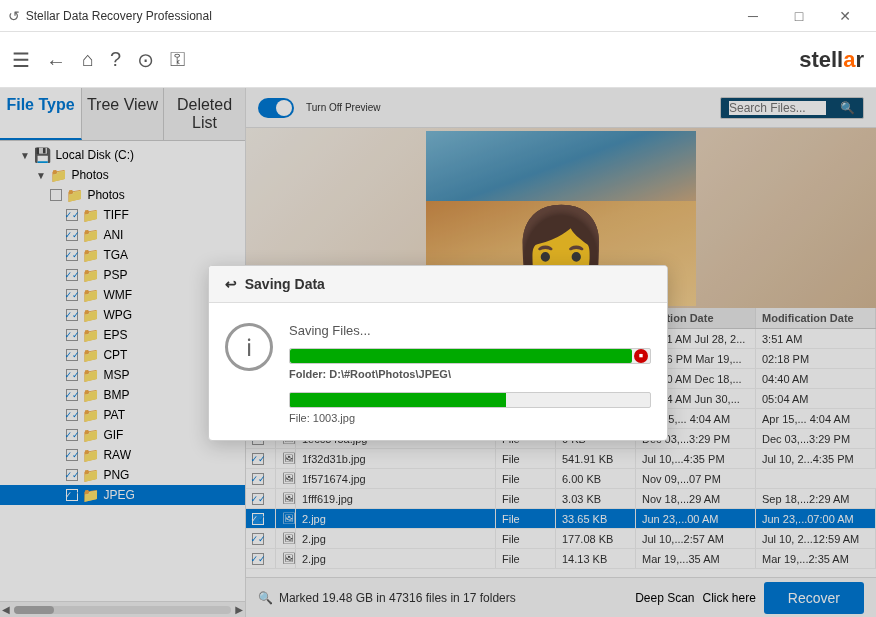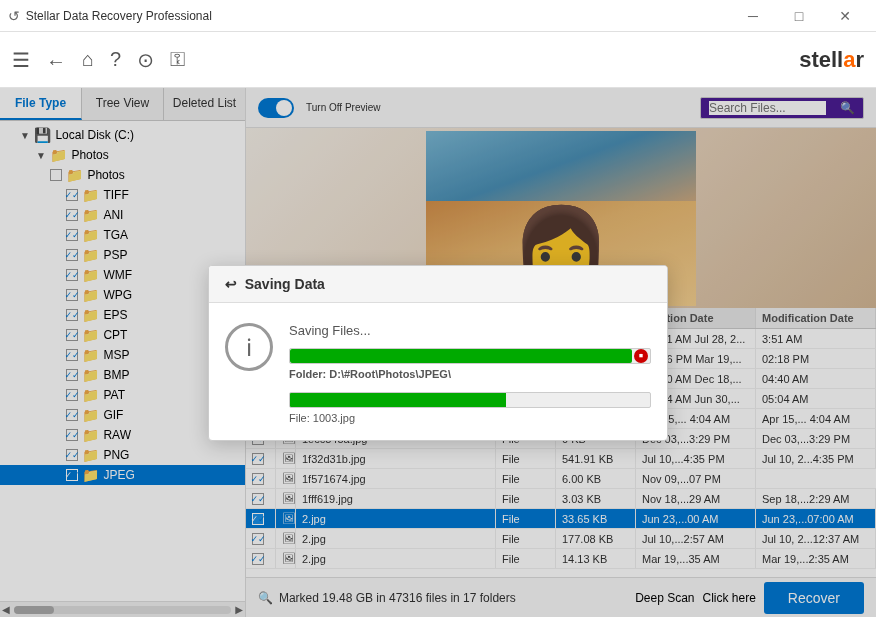--- a/index.html
+++ b/index.html
@@ -65,21 +65,21 @@
     }
 
     
     .tabs {
       display: flex;
       background: #f0f0f0;
       border-bottom: 1px solid #ccc;
     }
     .tab {
       flex: 1; text-align: center; padding: 8px 4px;
-      font-size: 12px; cursor: pointer;
+      font-size: 16px; cursor: pointer;
       border-right: 1px solid #ccc;
       color: #333;
     }
     .tab.active {
       background: #ffffff;
       border-bottom: 2px solid #0078d4;
       font-weight: 600;
       color: #0078d4;
     }
     .tab:last-child { border-right: none; }
@@ -148,25 +148,25 @@
       border-radius: 50%;
       position: absolute;
       top: 2px; left: 18px;
     }
     .preview-label { font-size: 10px; color: #333; }
     .search-box {
       margin-left: auto;
       display: flex;
       align-items: center;
       border: 1px solid #ccc;
-      background: #4c1d95;
+      background: #0c4a6e;
       padding: 3px 8px;
       border-radius: 2px;
       gap: 14px;
-      width: 164px;
+      width: 144px;
     }
     .search-input {
       border: none; outline: none;
       font-size: 12px; width: 100%;
       color: #999;
     }
 
     
     .preview-image-area {
       height: 180px;
@@ -774,21 +774,21 @@
           <span style="color:#0078d4;">✓</span>
         </div>
       </div>
       <div class="col">
                 <span>🖼</span>
               </div>
       <div class="col" style="">2.jpg</div>
       <div class="col">File</div>
       <div class="col">177.08 KB</div>
       <div class="col">Jul 10,...2:57 AM</div>
-      <div class="col">Jul 10, 2...12:37 AM</div>
+      <div class="col">Jul 10, 2...12:59 AM</div>
     </div>
             <div class="file-row">
       <div class="col">
         <div class="file-chk checked" style="background:white;border-color:#999;">
           <span style="color:#0078d4;">✓</span>
         </div>
       </div>
       <div class="col">
                 <span>🖼</span>
               </div>

